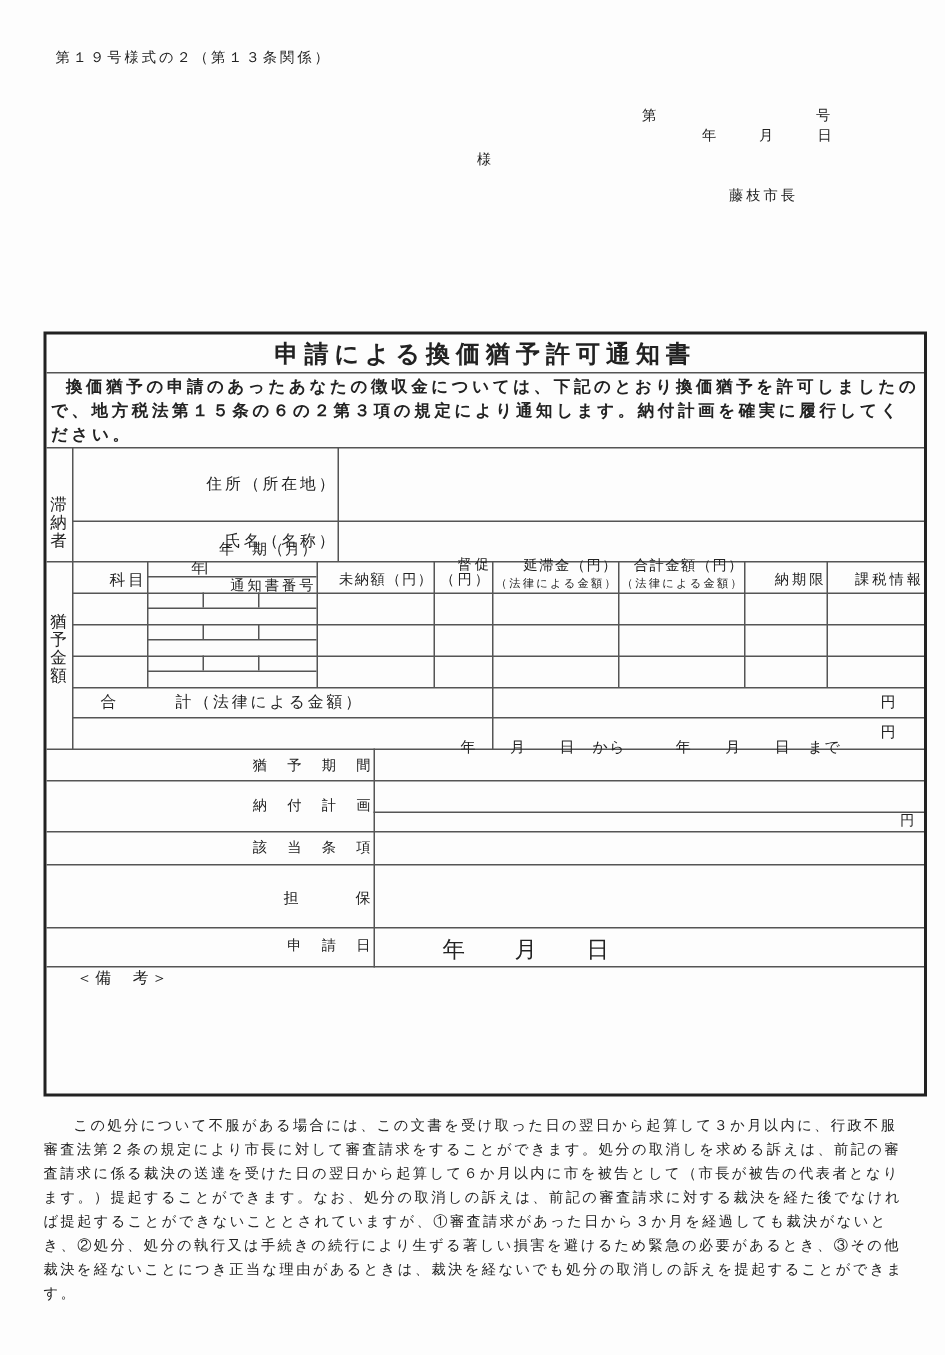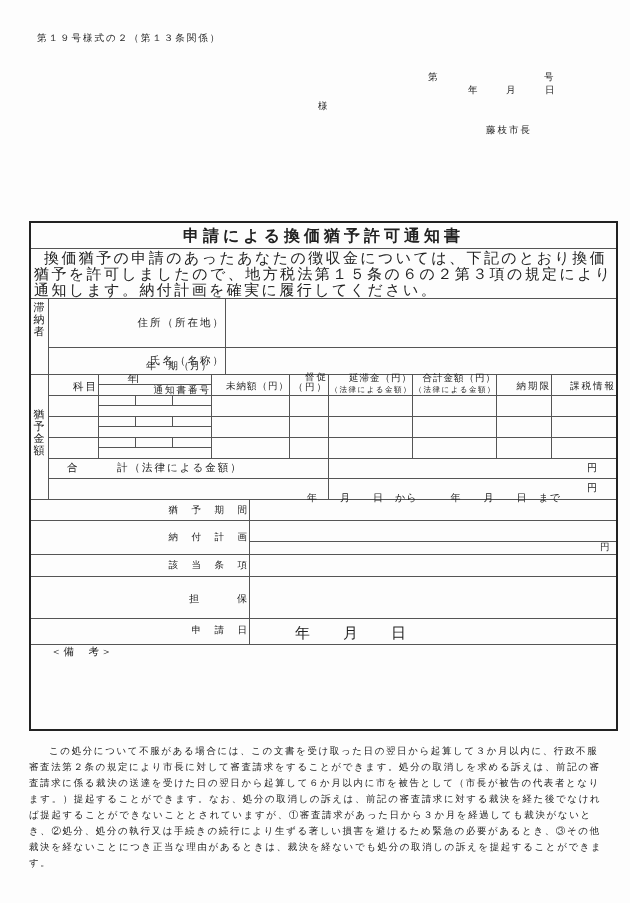--- a/index.html
+++ b/index.html
@@ -3,21 +3,21 @@
 <meta charset="utf-8">
 <style>
   html, body { margin:0; padding:0; background:#fdfdfd; }
   body { width:630px; height:903px; position:relative; font-family:"DejaVu Serif", serif; color:#222; overflow:hidden; }
   .abs { position:absolute; white-space:nowrap; }
   .sm { font-size:9.5px; letter-spacing:2px; }
   .form { position:absolute; left:29px; top:221px; width:589px; height:510px; border:2px solid #222; box-sizing:border-box; }
   .line-h { position:absolute; height:1px; background:#555; }
   .line-v { position:absolute; width:1px; background:#555; }
   .title { position:absolute; left:0; right:0; top:0; height:25px; text-align:center; font-size:16px; font-weight:bold; letter-spacing:4px; line-height:25px; }
-  .intro { position:absolute; left:3px; top:27px; width:580px; font-size:15px; line-height:16px; letter-spacing:2.4px; }
+  .intro { position:absolute; left:3px; top:27px; width:580px; font-size:11px; line-height:16px; letter-spacing:2.4px;font-weight:bold; }
   .cell { position:absolute; font-size:10.5px; letter-spacing:2px; text-align:right; }
   .tiny { font-size:7.5px; letter-spacing:1.5px; }
   .vert { position:absolute; font-size:11px; line-height:12px; width:14px; text-align:center; }
   .footer { position:absolute; left:29px; top:743px; width:575px; font-size:9.5px; line-height:16px; letter-spacing:1.6px; text-indent:20px; }
 </style>
 </head>
 <body>
 
 <div class="abs sm" style="left:37px;top:32px;">第１９号様式の２（第１３条関係）</div>
 <div class="abs sm" style="left:428px;top:71px;">第</div>
@@ -27,21 +27,21 @@
 <div class="abs sm" style="left:545px;top:84px;">日</div>
 <div class="abs sm" style="left:318px;top:100px;">様</div>
 <div class="abs sm" style="left:486px;top:124px;">藤枝市長</div>
 
 <div class="form">
   <div class="title">申請による換価猶予許可通知書</div>
   <div class="line-h" style="left:0;right:0;top:25px;"></div>
   <div class="intro"><span style="padding-left:10px"></span><span>換価猶予の申請のあったあなたの徴収金については、下記のとおり換価猶予を許可しましたので、地方税法第１５条の６の２第３項の規定により通知します。納付計画を確実に履行してください。</span></div>
   <div class="line-h" style="left:0;right:0;top:75px;"></div>
 
-  <div class="vert" style="left:1px;top:79px;">滞納者</div>
+  <div class="vert" style="left:1px;top:108px;">滞納者</div>
   <div class="line-v" style="left:17px;top:75px;height:202px;"></div>
   <div class="line-v" style="left:194px;top:75px;height:76px;"></div>
   <div class="cell" style="left:18px;top:93px;width:176px;">住所（所在地）</div>
   <div class="abs" style="left:196px;top:77px;width:390px;height:46px;"></div>
   <div class="line-h" style="left:17px;right:0;top:124px;"></div>
   <div class="cell" style="left:18px;top:131px;width:176px;">氏名（名称）</div>
   <div class="abs" style="left:196px;top:126px;width:390px;height:24px;"></div>
   <div class="line-h" style="left:0;right:0;top:151px;"></div>
 
   <div class="vert" style="left:1px;top:186px;">猶予金額</div>

